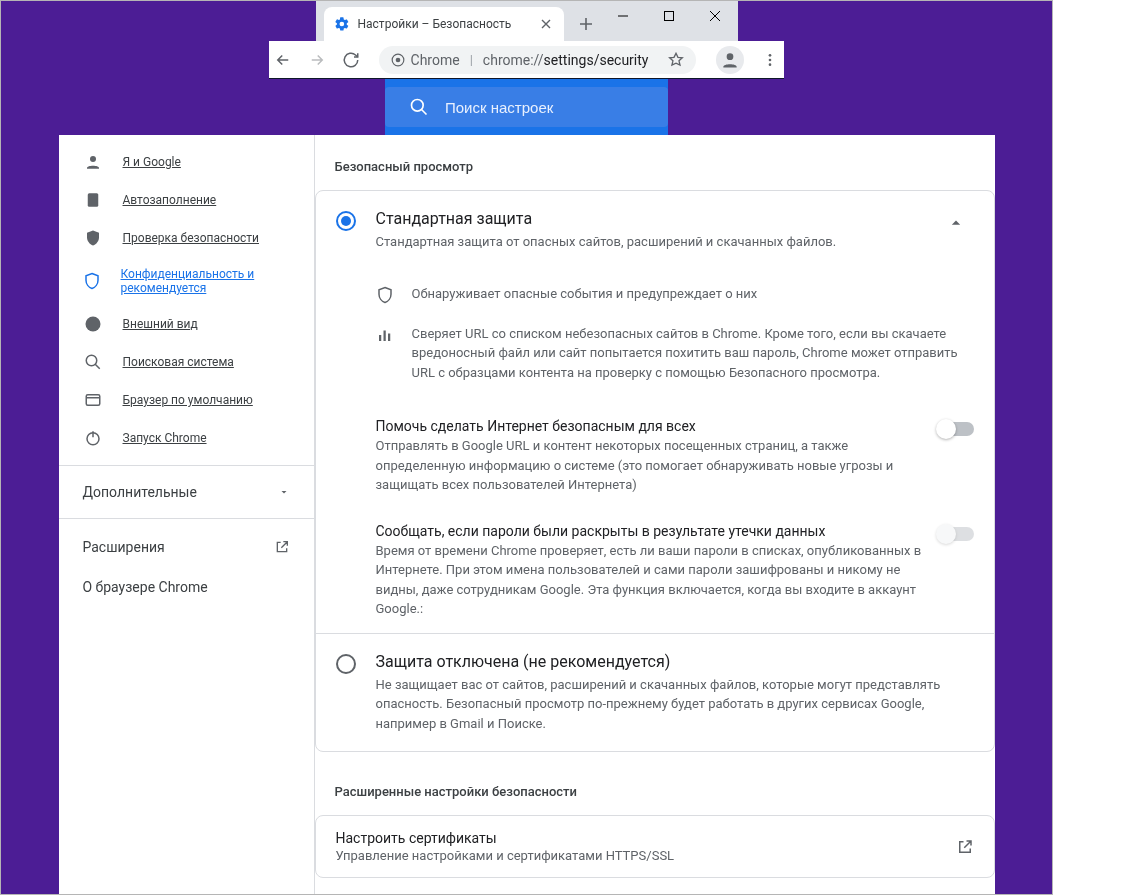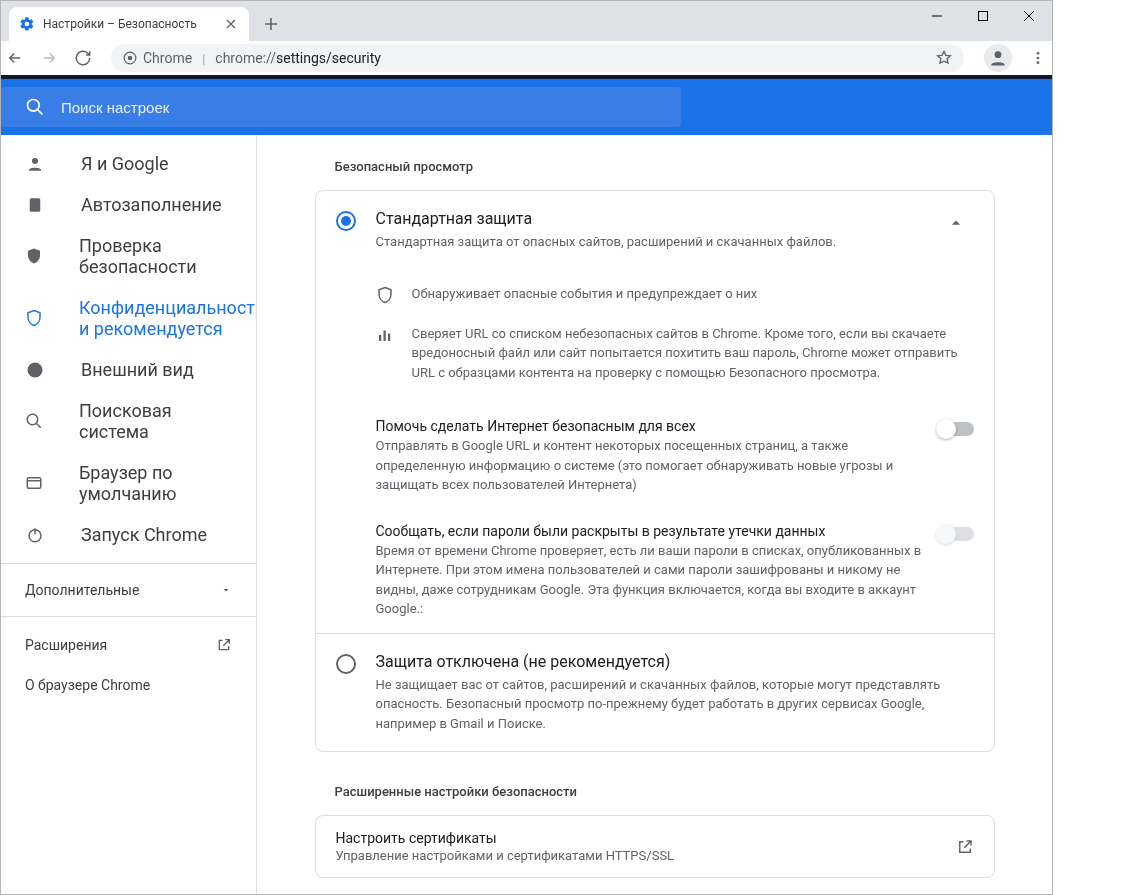--- a/index.html
+++ b/index.html
@@ -1,30 +1,30 @@
 <!DOCTYPE html>
 <html><head>
 <meta charset="utf-8">
 <style>
   * { box-sizing: border-box; margin: 0; padding: 0; }
   html, body { height: 100%; font-family: "Segoe UI", Roboto, Arial, sans-serif; font-size: 13px; color: #202124; background: #fff; overflow:hidden;}
-  .window { width: 1053px; height: 895px; border: 1px solid #b5b5b5; background: #1d4ed8; display: flex; flex-direction: column; position:relative;}
+  .window { width: 1053px; height: 895px; border: 1px solid #b5b5b5; background: #4c1d95; display: flex; flex-direction: column; position:relative;align-items:center;}
   
   .titlebar { height: 40px; background: #dee1e6; display: flex; align-items: flex-end; justify-content: space-between; }
   .tabs-area { display:flex; align-items:flex-end; height:100%; padding-left:8px;}
   .tab { background: #fff; height: 34px; min-width: 240px; border-radius: 8px 8px 0 0; display: flex; align-items: center; padding: 0 10px; gap:8px; position:relative;}
   .tab .favicon { width:16px; height:16px; display:flex; align-items:center; justify-content:center;}
   .tab-title { font-size:12px; color:#3c4043; flex:1; white-space:nowrap; overflow:hidden; text-overflow:ellipsis;}
   .tab-close { width:16px; height:16px; display:flex; align-items:center; justify-content:center; color:#5f6368; border-radius:50%;}
   .newtab { width:28px; height:28px; display:flex; align-items:center; justify-content:center; color:#5f6368; margin-left:8px; margin-bottom:3px; border-radius:50%;}
   .win-controls { display:flex; height:100%; align-items:flex-start;}
   .win-btn { width:46px; height:30px; display:flex; align-items:center; justify-content:center; color:#000;}
 
   
-  .toolbar { height: 38px; background:#fff; border-bottom:4px solid #0f172a; display:flex; align-items:center; padding:0 0; gap:6px;}
+  .toolbar { height: 38px; background:#fff; border-bottom:1px solid #0f172a; display:flex; align-items:center; padding:0 0; gap:6px;}
   .nav-btn { width:28px; height:28px; display:flex; align-items:center; justify-content:center; border-radius:50%; color:#5f6368;}
   .nav-btn.disabled { color:#babcbe;}
   .omnibox { flex:1; height:28px; background:#f1f3f4; border-radius:14px; display:flex; align-items:center; padding:0 12px; gap:10px; margin:0 8px;}
   .om-chip { display:flex; align-items:center; gap:6px; color:#5f6368; font-size:14px;}
   .om-sep { color:#9aa0a6;}
   .om-url { color:#5f6368; font-size:14px;}
   .om-url .dark { color:#202124;}
   .star { color:#5f6368;}
   .avatar { width:28px; height:28px; border-radius:50%; background:#e8eaed; display:flex; align-items:center; justify-content:center; color:#5f6368; margin-left:6px;}
   .menu-dots { margin-left:6px;}
@@ -33,21 +33,21 @@
   .appbar { min-height:56px; background:#1a73e8; display:flex; align-items:center; color:#fff;}
   .appbar-title { width:313px; padding-left:24px; font-size:16px;}
   .searchwrap { flex:1; max-width:680px; height:40px; background:#397ee6; border-radius:4px; display:flex; align-items:center; gap:16px; padding:0 24px;}
   .searchwrap input { background:transparent; border:none; outline:none; color:#fff; font-size:15px; width:100%;}
   .searchwrap input::placeholder{ color:#e8f0fe;}
   .search-icon { color:#fff;}
 
   
   .content { flex:1; display:flex; overflow:hidden; background:#fff;}
   .sidebar { width:256px; border-right:1px solid #dadce0; padding:8px 0; overflow-y:auto;}
-  .side-item { display:flex; align-items:center; gap:36px; padding:10px 24px; font-size:18px; color:#3c4043; cursor:pointer; border-radius:0 20px 20px 0; margin-right:8px;}
+  .side-item { display:flex; align-items:center; gap:20px; padding:10px 24px; font-size:12px; color:#3c4043; cursor:pointer; border-radius:0 20px 20px 0; margin-right:8px;text-decoration:underline;}
   .side-item .ico { width:20px; color:#5f6368; display:flex; justify-content:center;}
   .side-item.active { color:#1a73e8;}
   .side-item.active .ico { color:#1a73e8;}
   .side-divider { height:1px; background:#dadce0; margin:8px 0;}
   .side-adv { display:flex; align-items:center; justify-content:space-between; padding:10px 24px; font-size:14px; color:#3c4043;}
   .side-link { display:flex; align-items:center; justify-content:space-between; padding:12px 24px; font-size:14px; color:#3c4043;}
 
   .main { flex:1; overflow-y:scroll; display:flex; justify-content:center; padding-bottom:52px;background:#fff;}
   .main-inner { width:680px;}
   .section-title { font-size:13px; color:#3c4043; font-weight:500; padding:24px 20px 16px;}

